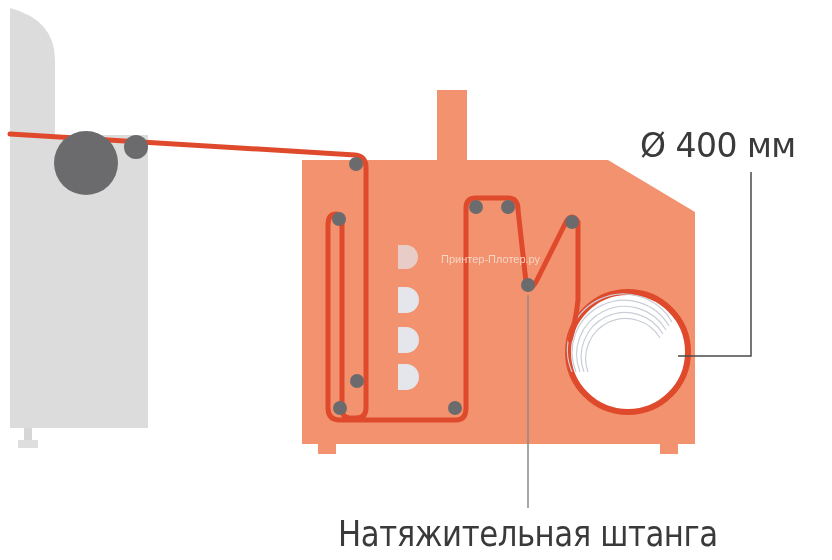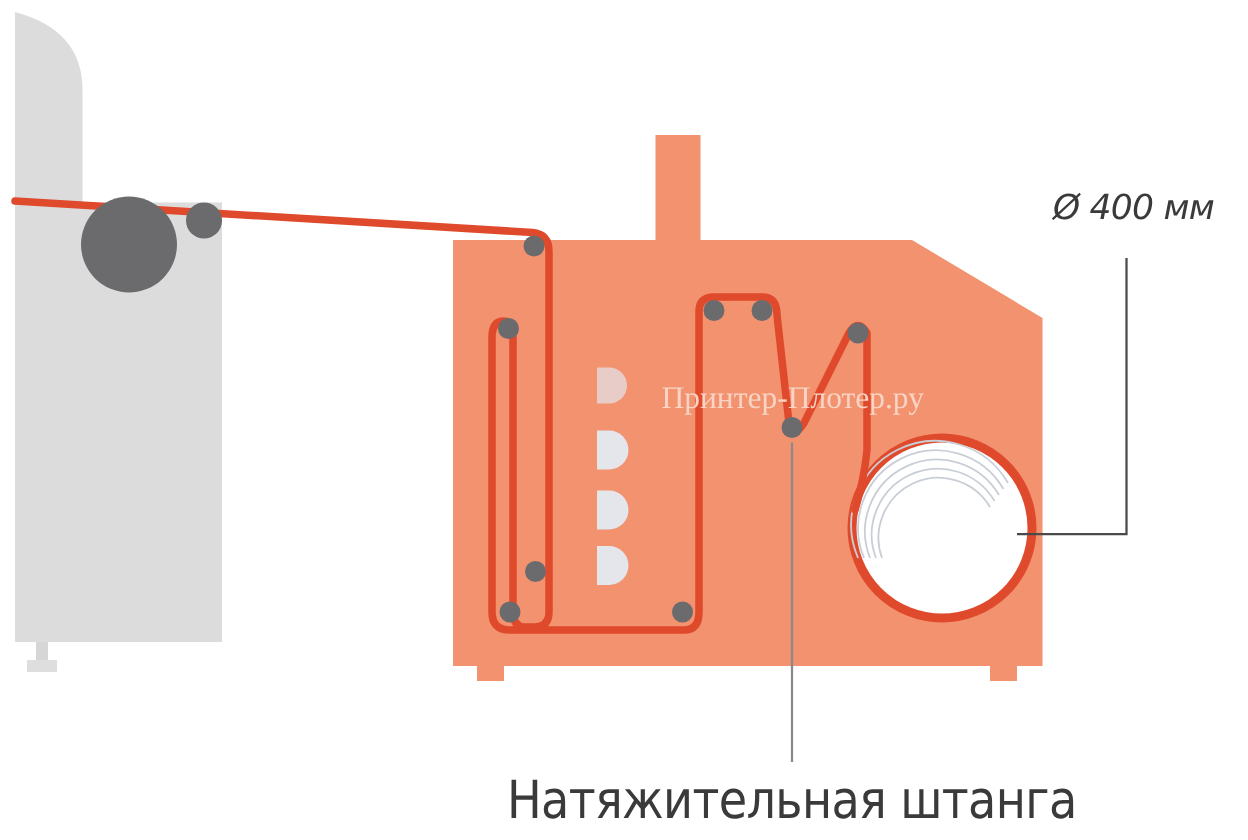--- a/index.html
+++ b/index.html
@@ -1,21 +1,21 @@
 <!DOCTYPE html>
 <html><head>
 <meta charset="utf-8">
 <style>
   html, body { margin: 0; padding: 0; background: #ffffff; }
   body { width: 832px; height: 560px; position: relative; overflow: hidden; font-family: "Liberation Sans", sans-serif; }
   svg { position: absolute; left: 0; top: 0; }
   .label { position: absolute; color: #3a3a3a; font-family: "DejaVu Sans", sans-serif; white-space: nowrap; letter-spacing: -0.5px; }
-  .diam { left: 702px; top: 126px; font-size: 23px; font-style: italic; }
+  .diam { left: 640px; top: 126px; font-size: 33px; }
   .tension { left: 338px; top: 514px; font-size: 35px; transform: scaleX(0.88); transform-origin: left top; }
-  .wm { position: absolute; left: 441px; top: 253px; font-size: 21px; color: #f7d4c4; font-family: Liberation Serif, serif; }
+  .wm { position: absolute; left: 441px; top: 253px; font-size: 11px; color: #f7d4c4; font-family: Liberation Sans, sans-serif; }
 </style>
 </head>
 <body>
 
 <svg width="832" height="560" viewBox="0 0 832 560" xmlns="http://www.w3.org/2000/svg">
 
   <g>
     <path d="M10,8 Q55,20 55,60 L55,135 L148,135 L148,428 L10,428 Z" fill="#dcdcdc"></path>
     <rect x="24" y="428" width="8" height="12" fill="#d6d6d6"></rect>
     <rect x="18" y="440" width="20" height="8" fill="#dedede"></rect>

